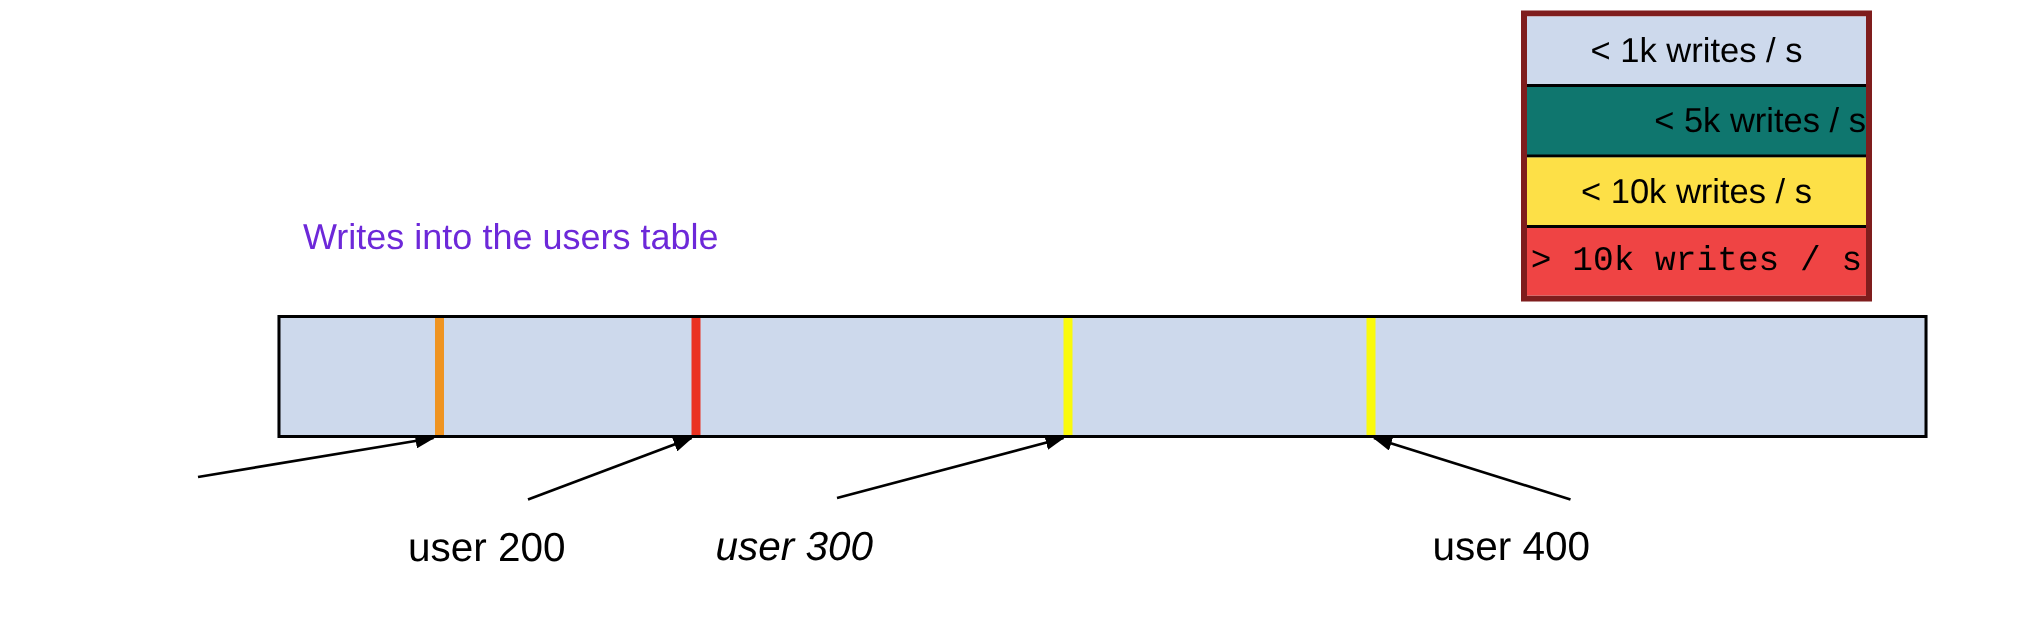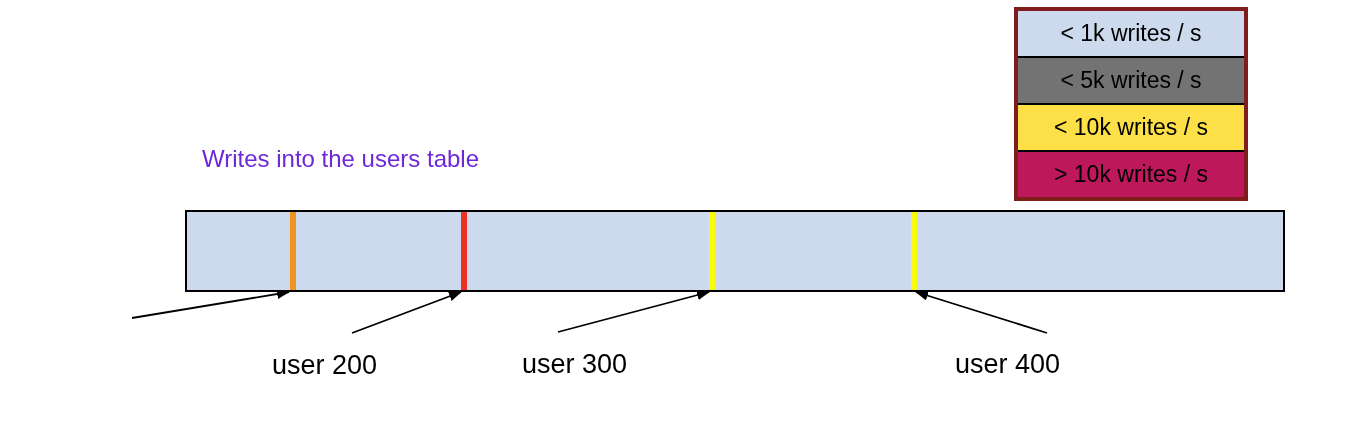--- a/index.html
+++ b/index.html
@@ -61,21 +61,21 @@
   }
   
   .callout {
     position: absolute;
     font-size: 27px;
     color: #000000;
     white-space: nowrap;
   }
   .callout.u100 { left: 52px;  top: 334px; }
   .callout.u200 { left: 272px; top: 350px; text-align: center; }
-  .callout.u300 { left: 522px; top: 349px; }
+  .callout.u300 { left: 477px; top: 349px; font-style: italic; }
   .callout.u400 { left: 955px; top: 349px; }
   
   .arrows {
     position: absolute;
     left: 0;
     top: 0;
     width: 1350px;
     height: 422px;
     pointer-events: none;
   }
@@ -94,23 +94,23 @@
     <line x1="132" y1="318" x2="289" y2="292" stroke="#000000" stroke-width="1.8" marker-end="url(#ah)"></line>
     <line x1="352" y1="333" x2="461" y2="292" stroke="#000000" stroke-width="1.8" marker-end="url(#ah)"></line>
     <line x1="558" y1="332" x2="709" y2="292" stroke="#000000" stroke-width="1.8" marker-end="url(#ah)"></line>
     <line x1="1047" y1="333" x2="916" y2="292" stroke="#000000" stroke-width="1.8" marker-end="url(#ah)"></line>
   </svg>
 
   <div class="title">Writes into the users table</div>
 
   <div class="legend">
     <div class="legend-row" style="background-color: rgb(205, 217, 236);">&lt; 1k writes / s</div>
-    <div class="legend-row" style="background-color: #737373;">&lt; 5k writes / s</div>
+    <div class="legend-row" style="background-color: #0f766e; text-align: right;">&lt; 5k writes / s</div>
     <div class="legend-row" style="background-color: #fde047;">&lt; 10k writes / s</div>
-    <div class="legend-row" style="background-color: #be185d;">&gt; 10k writes / s</div>
+    <div class="legend-row" style="background-color: #ef4444; font-family: Liberation Mono, monospace;">&gt; 10k writes / s</div>
   </div>
 
   <div class="bar" style="background-color: rgb(205, 217, 236); border-color: rgb(0, 0, 0);">
     <div class="marker" style="left: 9.4%; background-color: rgb(239, 148, 33);"></div>
     <div class="marker" style="left: 25%; background-color: rgb(234, 50, 34);"></div>
     <div class="marker" style="left: 47.6%; background-color: rgb(250, 250, 12);"></div>
     <div class="marker" style="left: 66.1%; background-color: rgb(250, 250, 12);"></div>
   </div>
 
   <div class="callout u200">user 200</div>

